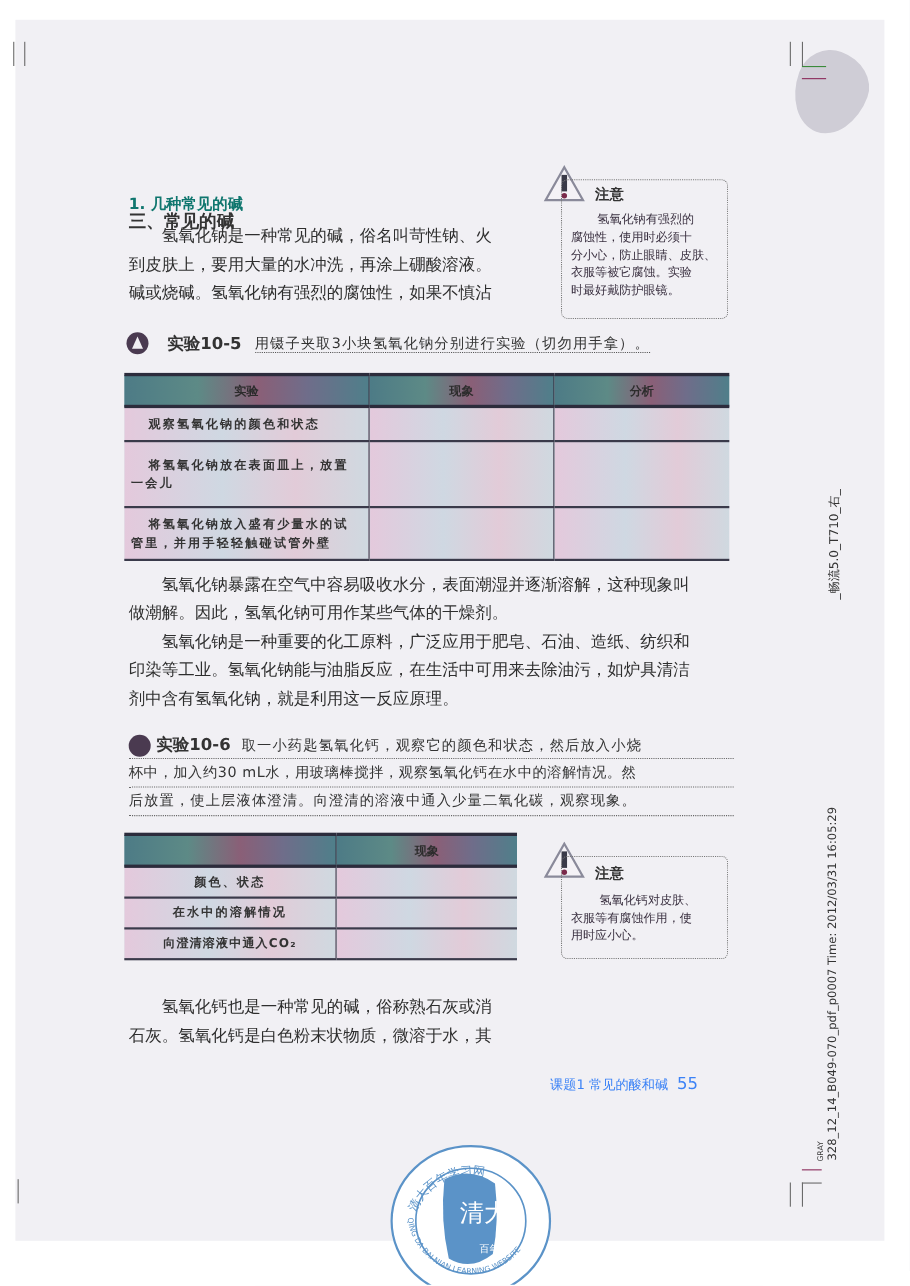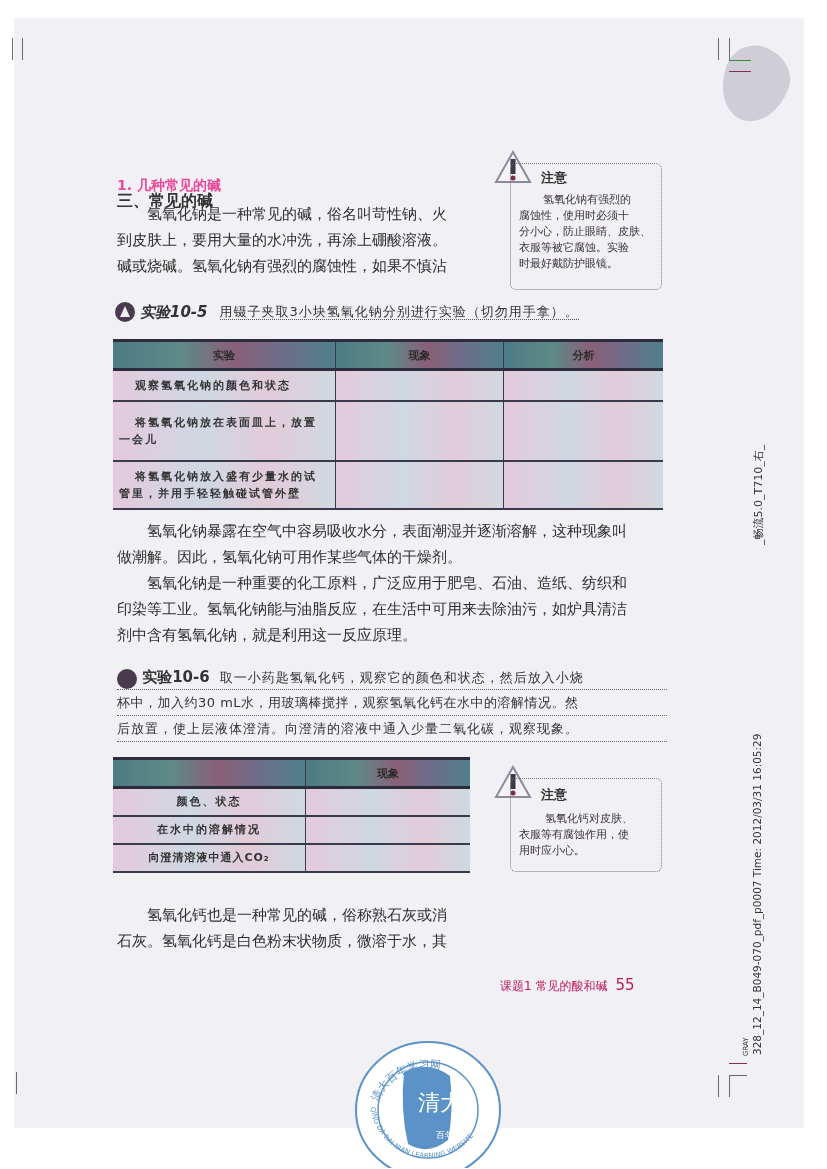--- a/index.html
+++ b/index.html
@@ -1,38 +1,38 @@
 <!DOCTYPE html>
 <html><head>
 <meta charset="utf-8">
 <style>
   html,body{margin:0;padding:0;}
   body{width:827px;height:1169px;background:#ffffff;position:relative;overflow:hidden;font-family:"DejaVu Sans","Liberation Sans",sans-serif;color:#2a2a2a;}
   .page{position:absolute;left:14px;top:18px;width:790px;height:1110px;background:#f1f0f4;}
   .crop{position:absolute;background:#6a6a6a;}
   .blob{position:absolute;left:722px;top:46px;width:66px;height:76px;background:#cfcdd6;border-radius:45% 55% 50% 50%/40% 40% 60% 60%;transform:rotate(20deg);}
   .h1{position:absolute;left:117px;top:146px;font-size:16px;font-weight:bold;color:#333;margin-top:45px;}
-  .h2{position:absolute;left:117px;top:177px;font-size:14px;font-weight:bold;color:#ec4899;}
+  .h2{position:absolute;left:117px;top:177px;font-size:14px;font-weight:bold;color:#0f766e;}
   .para{position:absolute;font-size:15px;line-height:26px;color:#2e2e2e;}
   .note{position:absolute;border:1.5px dotted #777;border-radius:6px;font-size:11px;line-height:16px;color:#3a3040;}
   .note .ntitle{font-weight:bold;font-size:13px;color:#333;position:absolute;}
   .warn{position:absolute;width:38px;height:34px;}
   .exp{position:absolute;font-size:13px;color:#333;}
   .exp .icon{display:inline-block;width:20px;height:20px;border-radius:50%;background:#4a3a50;vertical-align:middle;position:relative;}
   .exp .icon:after{content:"";position:absolute;left:5px;top:4px;width:0;height:0;border-left:5px solid transparent;border-right:5px solid transparent;border-bottom:11px solid #f0eef2;}
-  .exp .label{font-weight:bold;font-size:15px;margin-left:5px;vertical-align:middle;color:#333;font-style:italic;}
+  .exp .label{font-weight:bold;font-size:15px;margin-left:17px;vertical-align:middle;color:#333;}
   .exp .desc{margin-left:12px;border-bottom:1px dotted #555;vertical-align:middle;letter-spacing:1px;}
   .expblock{position:absolute;left:117px;top:664px;width:550px;font-size:13px;line-height:26px;color:#333;letter-spacing:1px;}
   .expblock .line{border-bottom:1px dotted #666;height:25px;white-space:nowrap;}
   table.t{position:absolute;border-collapse:collapse;font-size:11px;font-weight:bold;color:#333;}
   table.t th{background:linear-gradient(90deg,#4d7b86 0%,#5d8a86 30%,#8a5f77 55%,#6f6d8a 75%,#4f7f8a 100%);color:#2c2c2c;font-weight:bold;height:24px;border-bottom:3px solid #2c2c3c;border-top:3px solid #2c2c3c;}
   table.t td{border-bottom:2px solid #3a3a4a;background:linear-gradient(90deg,#e4c9dc 0%,#cfd8e2 40%,#e2cbd8 70%,#cfd9e0 100%);vertical-align:middle;}
   table.t td.c0{text-align:left;padding:0 6px;letter-spacing:2px;}
   table.t td+td,table.t th+th{border-left:1.5px solid #3a3a4a;}
-  .footer{position:absolute;left:500px;top:976px;font-size:12px;color:#be185d;}
+  .footer{position:absolute;left:500px;top:976px;font-size:12px;color:#3b82f6;}
   .footer .pn{font-size:15px;margin-left:8px;}
   .vtext{position:absolute;font-size:11px;color:#333;transform-origin:left top;transform:rotate(-90deg);white-space:nowrap;}
   .stamp{position:absolute;left:352px;top:1040px;width:152px;height:128px;}
 </style>
 </head>
 <body>
 
 <div class="page"></div>
 
 <div class="crop" style="left:12px;top:38px;width:1px;height:22px;"></div>

